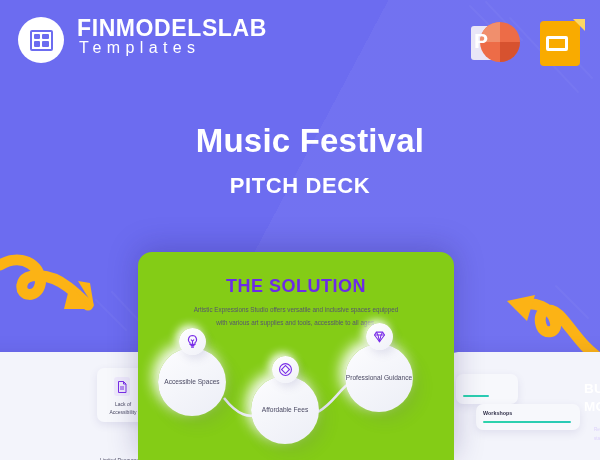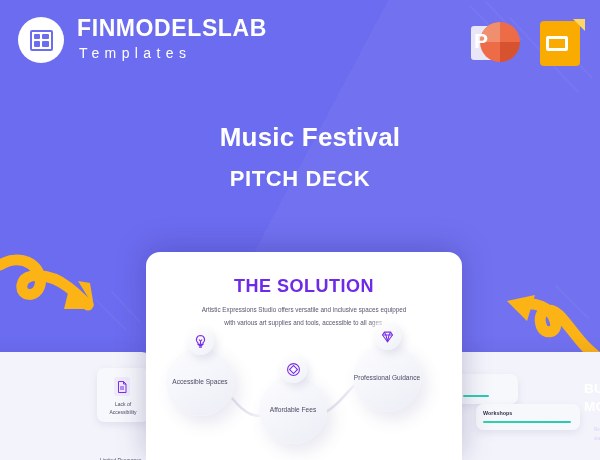--- a/index.html
+++ b/index.html
@@ -42,22 +42,22 @@
     border:2.5px solid #6c6cf0; border-radius:2px;
     display:grid; grid-template-columns:1fr 1fr; grid-template-rows:1fr 1fr;
     gap:2px; padding:2px; background:#fff;
   }
   .logo-grid i { display:block; background:#6c6cf0; border-radius:1px; }
   .logo-text { display:flex; flex-direction:column; line-height:1; }
   .brand {
     color:#ffffff; font-size:23px; font-weight:700; letter-spacing:.6px;
   }
   .brand-sub {
-    color:#ffffff; font-size:14px; font-weight:400;
-    letter-spacing:5.4px; margin-top:6px; padding-left:2px;
+    color:#ffffff; font-size:16px; font-weight:400;
+    letter-spacing:5.4px; padding-left:2px;
   }
 
   
   .badges { position:absolute; right:15px; top:19px; display:flex; gap:18px; }
   .badge { position:relative; width:48px; height:48px; }
 
   .ppt-square {
     position:absolute; left:0; top:7px;
     width:26px; height:34px; border-radius:3px;
     background:#e9e6f7;
@@ -94,21 +94,21 @@
   }
   .slides-screen {
     position:absolute; left:9px; top:17px;
     width:22px; height:15px;
     border:3.5px solid #ffffff; border-radius:2px;
   }
 
   
   .hero { position:absolute; left:0; right:0; top:122px; text-align:center; }
   .hero-line1 {
-    color:#ffffff; font-size:26px; font-weight:700; letter-spacing:.2px;margin-left:20px;
+    color:#ffffff; font-size:33px; font-weight:700; letter-spacing:.2px;margin-left:20px;
   }
   .hero-line2 {
     color:#ffffff; font-size:22px; font-weight:700; letter-spacing:.6px;
     margin-top:13px;
   }
 
   
   .slide { position:absolute; overflow:hidden; }
   .slide-left {
     left:-118px; top:352px; width:270px; height:140px;
@@ -162,22 +162,22 @@
   }
   .bar-line {
     position:absolute; left:7px; bottom:7px; height:2.5px; border-radius:2px;
     background:linear-gradient(90deg,#2ed3ab,#29c9b6);
   }
   .bar-a .bar-line { width:26px; }
   .bar-b .bar-line { width:88px; }
 
   
   .solution {
-    position:absolute; left:146px; top:252px; width:316px; height:208px;
-    background:#ffffff; border-radius:14px 14px 0 0;
+    position:absolute; left:138px; top:252px; width:316px; height:208px;
+    background:#84cc16; border-radius:14px 14px 0 0;
     box-shadow:0 -4px 30px rgba(35,25,100,.26);
     overflow:hidden;
   }
   .sol-title {
     position:absolute; left:0; right:0; top:24px; text-align:center;
     color:#6d2ae8; font-size:18px; font-weight:600; letter-spacing:.5px;
   }
   .sol-body {
     position:absolute; left:50px; right:50px; top:52px; text-align:center;
     color:#56566e; font-size:6.3px; line-height:2.05;

